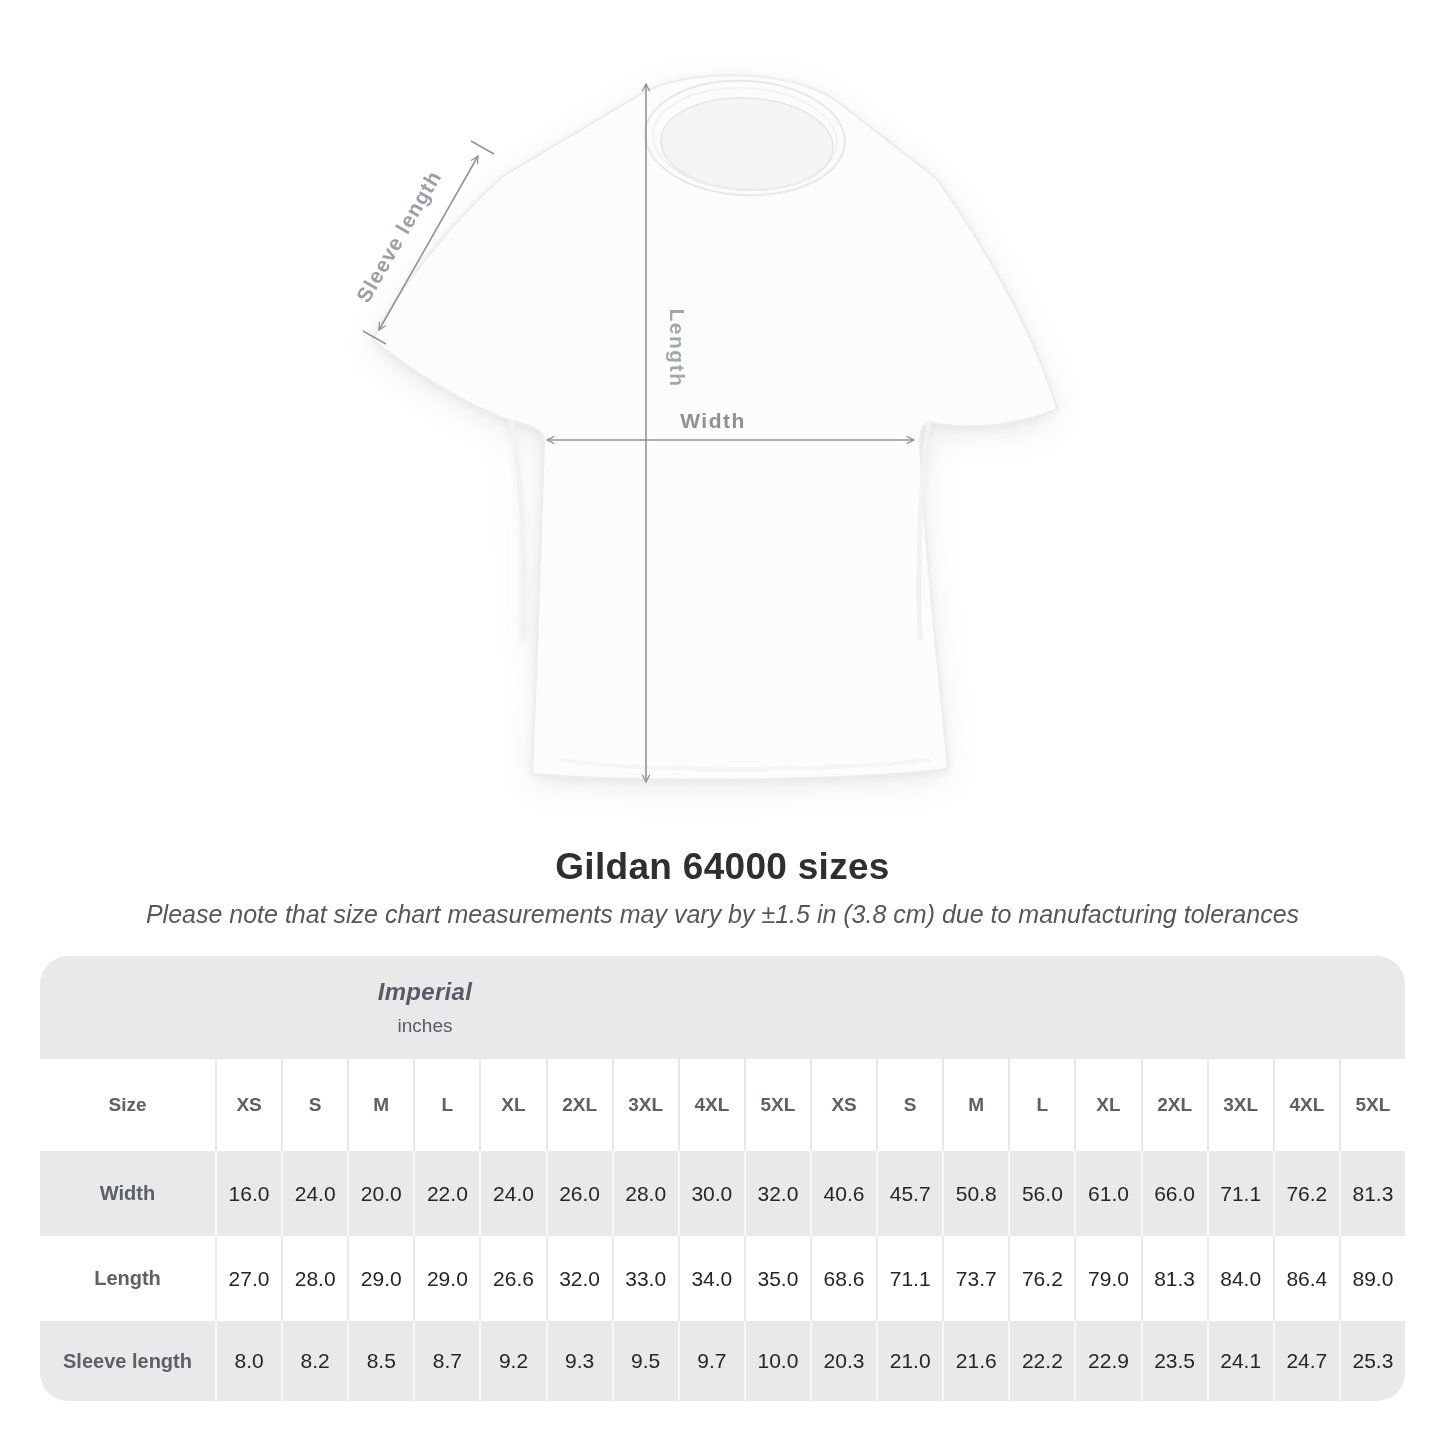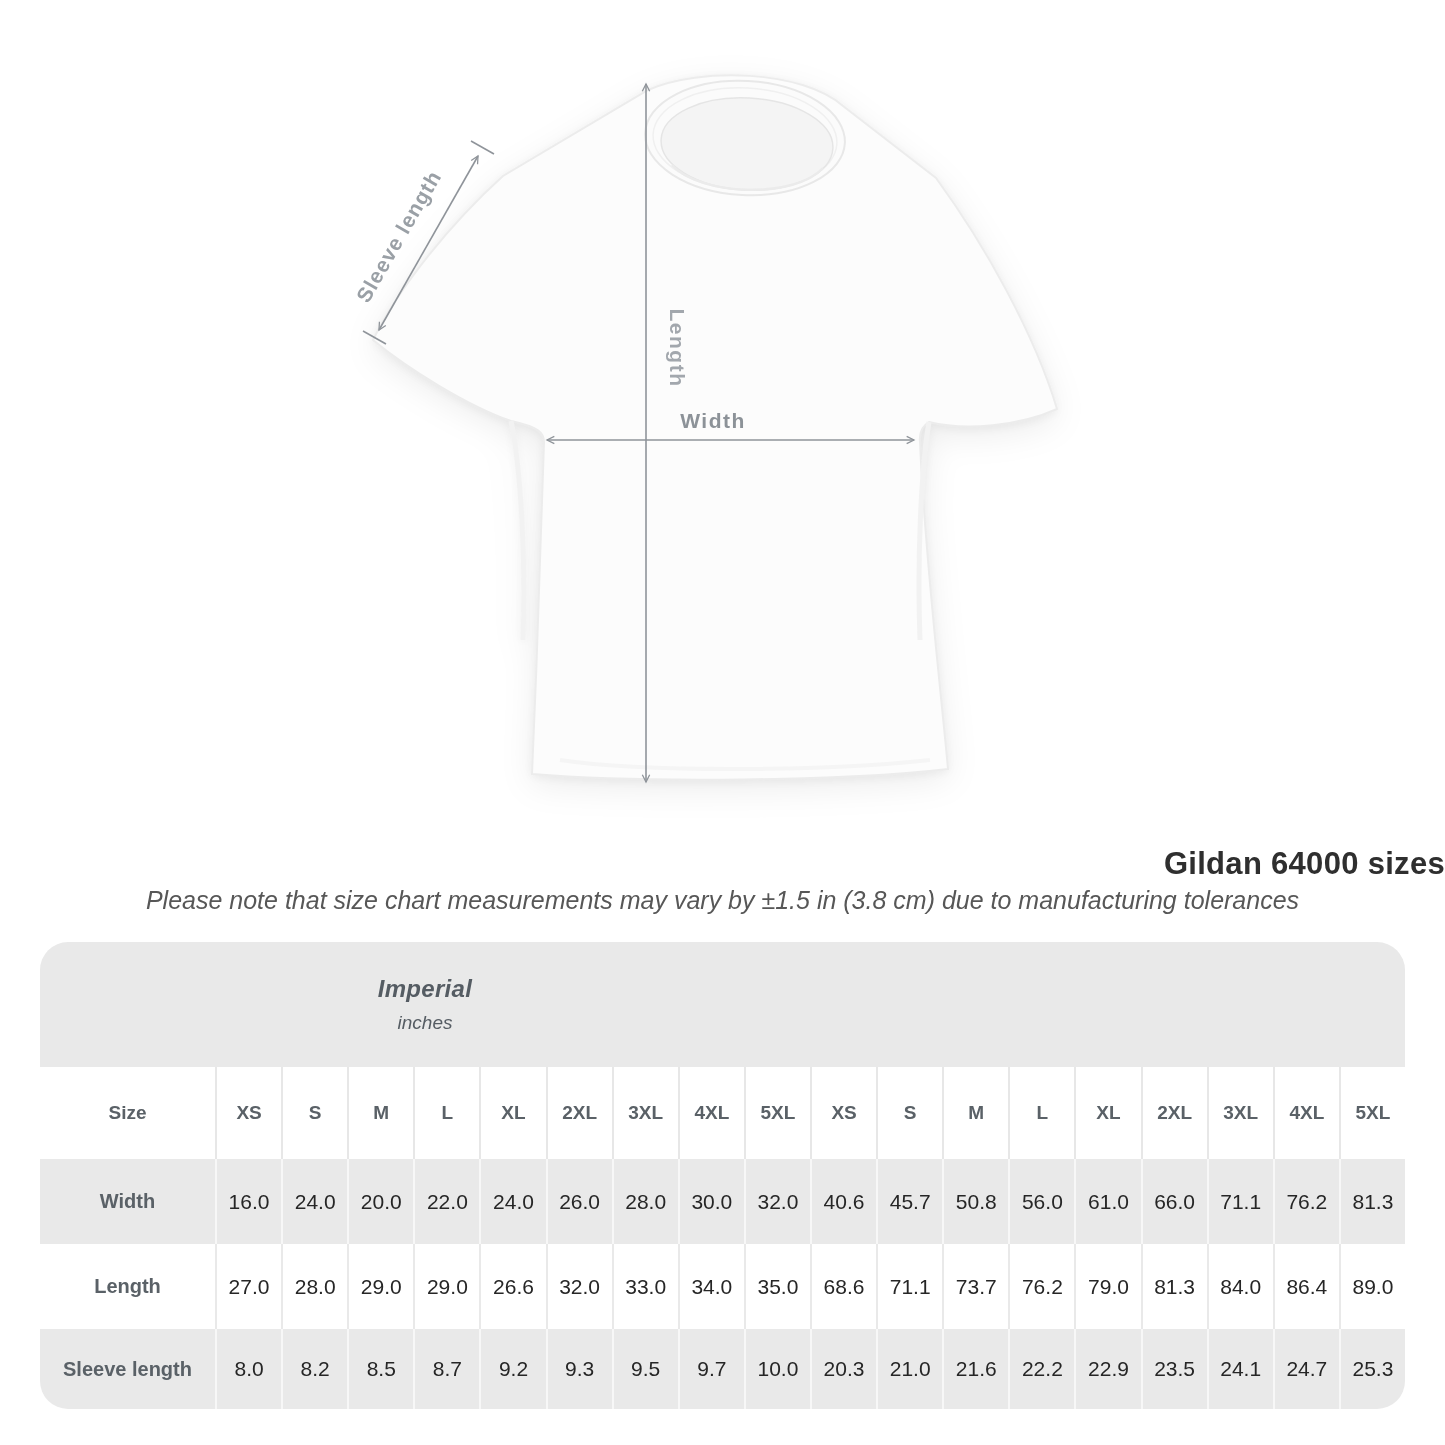--- a/index.html
+++ b/index.html
@@ -9,39 +9,39 @@
     background:#ffffff; overflow:hidden;
     font-family:"Liberation Sans", sans-serif;
   }
   
   .diagram { position:relative; width:1445px; height:822px; }
   .diagram svg { position:absolute; left:0; top:0; }
   .shirt-group { filter: drop-shadow(0 9px 16px rgba(0,0,0,0.07)) drop-shadow(0 2px 5px rgba(0,0,0,0.05)); }
   .dim-label { font-family:"Liberation Sans", sans-serif; font-weight:bold; }
   
   .title {
-    text-align:right; font-size:31px; font-weight:bold; color:#2f2f2f;
-    margin:24px 0 4px 0; letter-spacing:0.3px;
+    text-align:center; font-size:37px; font-weight:bold; color:#2f2f2f;
+    margin:24px 0 12px 0; letter-spacing:0.3px;
   }
   .subtitle {
     text-align:center; font-size:25px; font-style:italic; color:#575757;
   }
   
   .size-table { margin:27px 40px 0 40px; }
   .unit-header {
-    display:flex; background:#e9e9e9; height:125px;
+    display:flex; background:#e9e9e9; height:103px;
     border-radius:28px 28px 0 0;
   }
   .unit-half {
     display:flex; flex-direction:column; align-items:center; justify-content:center; gap:9px;
   }
   .unit-half.imperial { flex:0 0 calc(175px + (100% - 175px) / 2); }
   .unit-half.metric   { flex:1; }
   .unit-name { font-size:24px; font-weight:bold; font-style:italic; color:#555c63; letter-spacing:0.3px; }
-  .unit-sub  { font-size:19px; font-style:italic; color:#555c63; }
+  .unit-sub  { font-size:19px; color:#555c63; }
   .size-grid {
     display:grid;
     grid-template-columns:175px repeat(18, 1fr);
   }
   .cell {
     display:flex; align-items:center; justify-content:center;
     height:85px; background:#ffffff; color:#262626; font-size:21px;
     border-left:2px solid #e9e9e9;
   }
   .cell.label-col { border-left:none; font-weight:bold; font-size:20px; color:#5a6167; }

